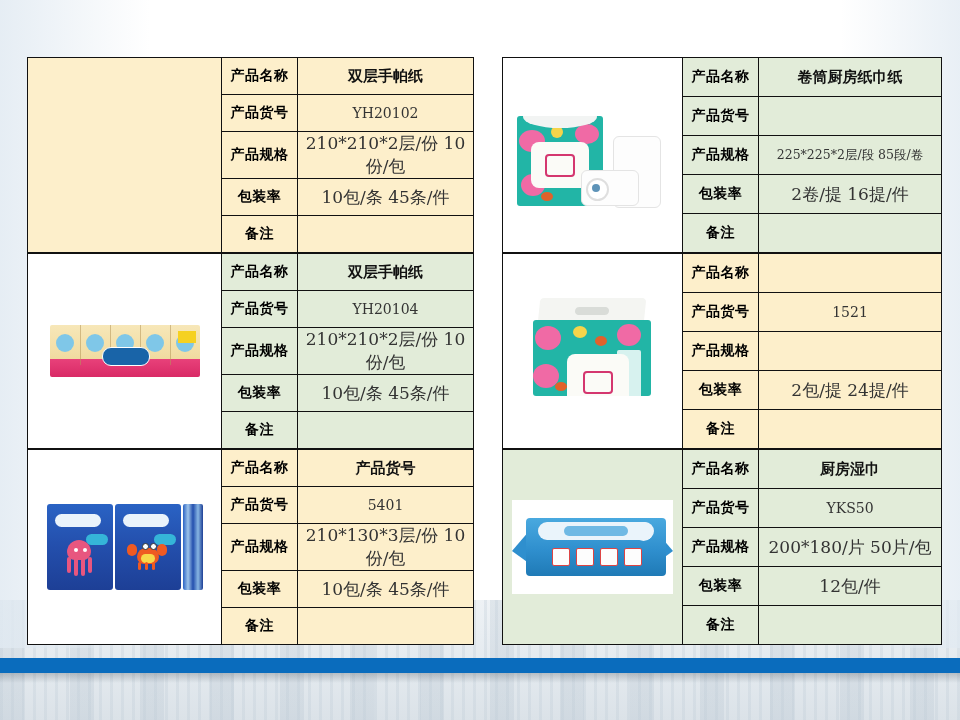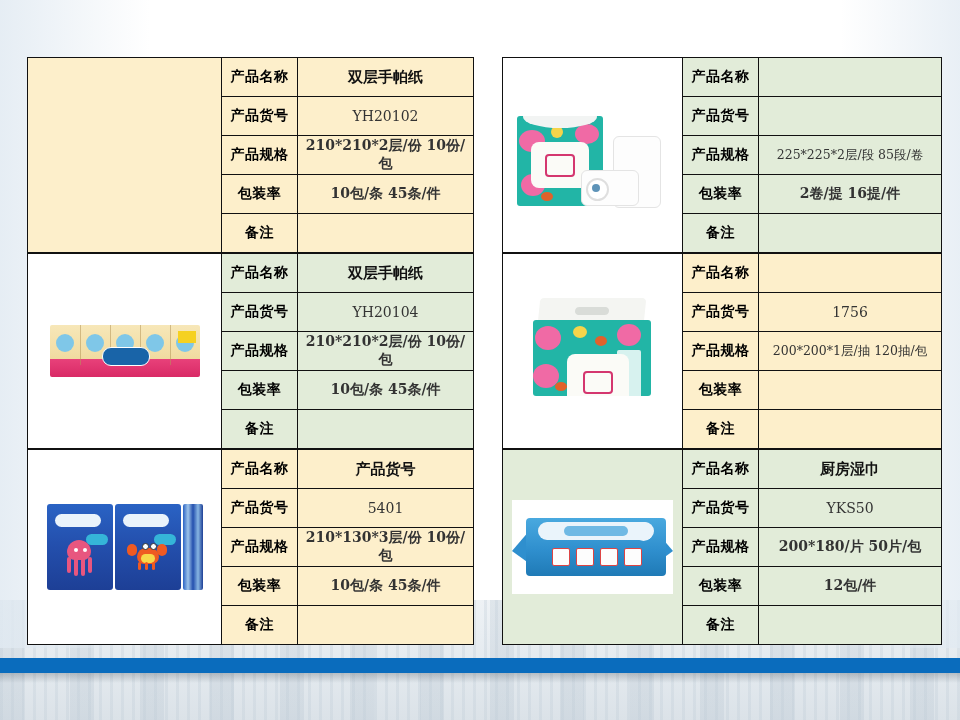--- a/index.html
+++ b/index.html
@@ -80,21 +80,21 @@
   }
   .val{
     flex:1 1 auto;
     display:flex;align-items:center;justify-content:center;
     font-size:14px;color:#333;text-align:center;
     padding:0 2px;
     font-family:"DejaVu Serif","Liberation Serif",serif;
   }
   .val.name{font-weight:bold;font-size:15px;color:#111;
     font-family:"DejaVu Sans","Liberation Sans",sans-serif;}
-  .val.small{font-size:14px;font-weight:bold;}
+  .val.small{font-size:17px;}
   .val.xsmall{font-size:12.5px;}
 
   
   .photo{
     width:100%;height:100%;
     background:#fff;
     position:relative;
     display:flex;align-items:center;justify-content:center;
   }
   .photo.blank{background:transparent;}
@@ -358,20 +358,21 @@
           </div>
           <div class="roll up"></div>
           <div class="roll lay"></div>
         </div>
       </div>
     </div>
   </div>
   <div class="rows">
     <div class="row">
       <div class="lbl">产品名称</div>
+      <div class="val name">卷筒厨房纸巾纸</div>
     </div>
     <div class="row">
       <div class="lbl">产品货号</div>
     </div>
     <div class="row">
       <div class="lbl">产品规格</div>
       <div class="val xsmall">225*225*2层/段 85段/卷</div>
     </div>
     <div class="row">
       <div class="lbl">包装率</div>
@@ -406,28 +407,28 @@
         </div>
       </div>
     </div>
   </div>
   <div class="rows">
     <div class="row">
       <div class="lbl">产品名称</div>
     </div>
     <div class="row">
       <div class="lbl">产品货号</div>
-      <div class="val">1756</div>
-    </div>
-    <div class="row">
-      <div class="lbl">产品规格</div>
-      <div class="val xsmall">200*200*1层/抽 120抽/包</div>
-    </div>
-    <div class="row">
-      <div class="lbl">包装率</div>
+      <div class="val">1521</div>
+    </div>
+    <div class="row">
+      <div class="lbl">产品规格</div>
+    </div>
+    <div class="row">
+      <div class="lbl">包装率</div>
+      <div class="val small">2包/提 24提/件</div>
     </div>
     <div class="row">
       <div class="lbl">备注</div>
       <div class="val"></div>
     </div>
   </div>
 </div>
 
 <div class="block green right" style="left:502px;top:449px;width:440px;height:196px;">
   <div class="img-cell">

